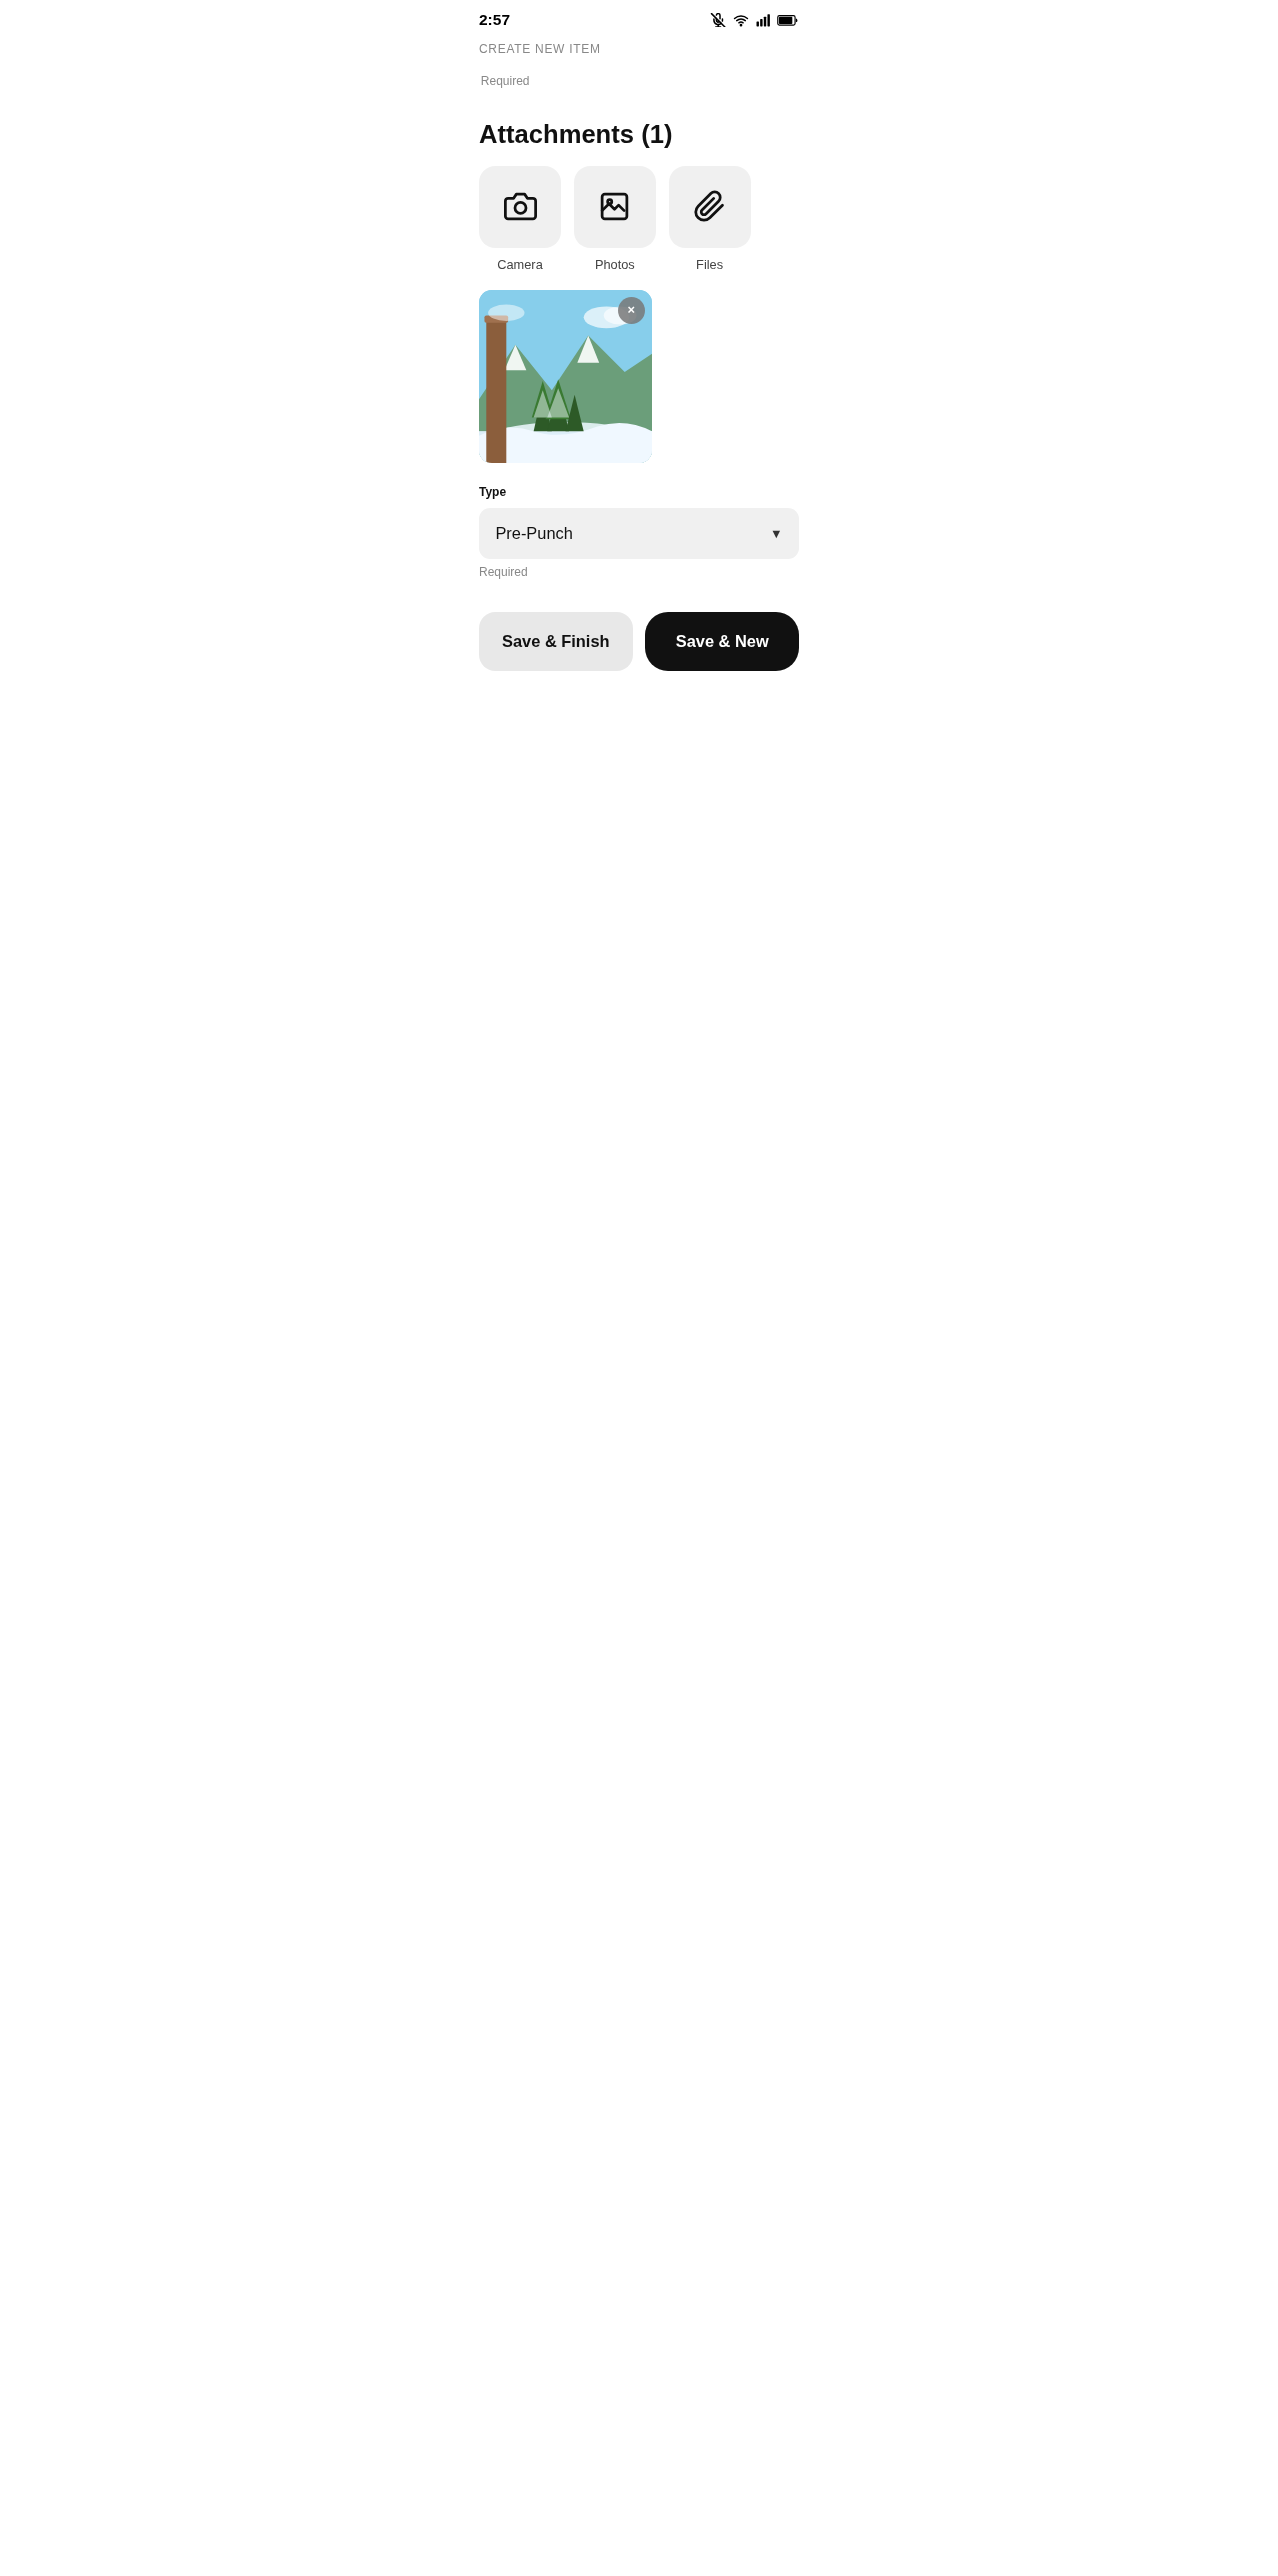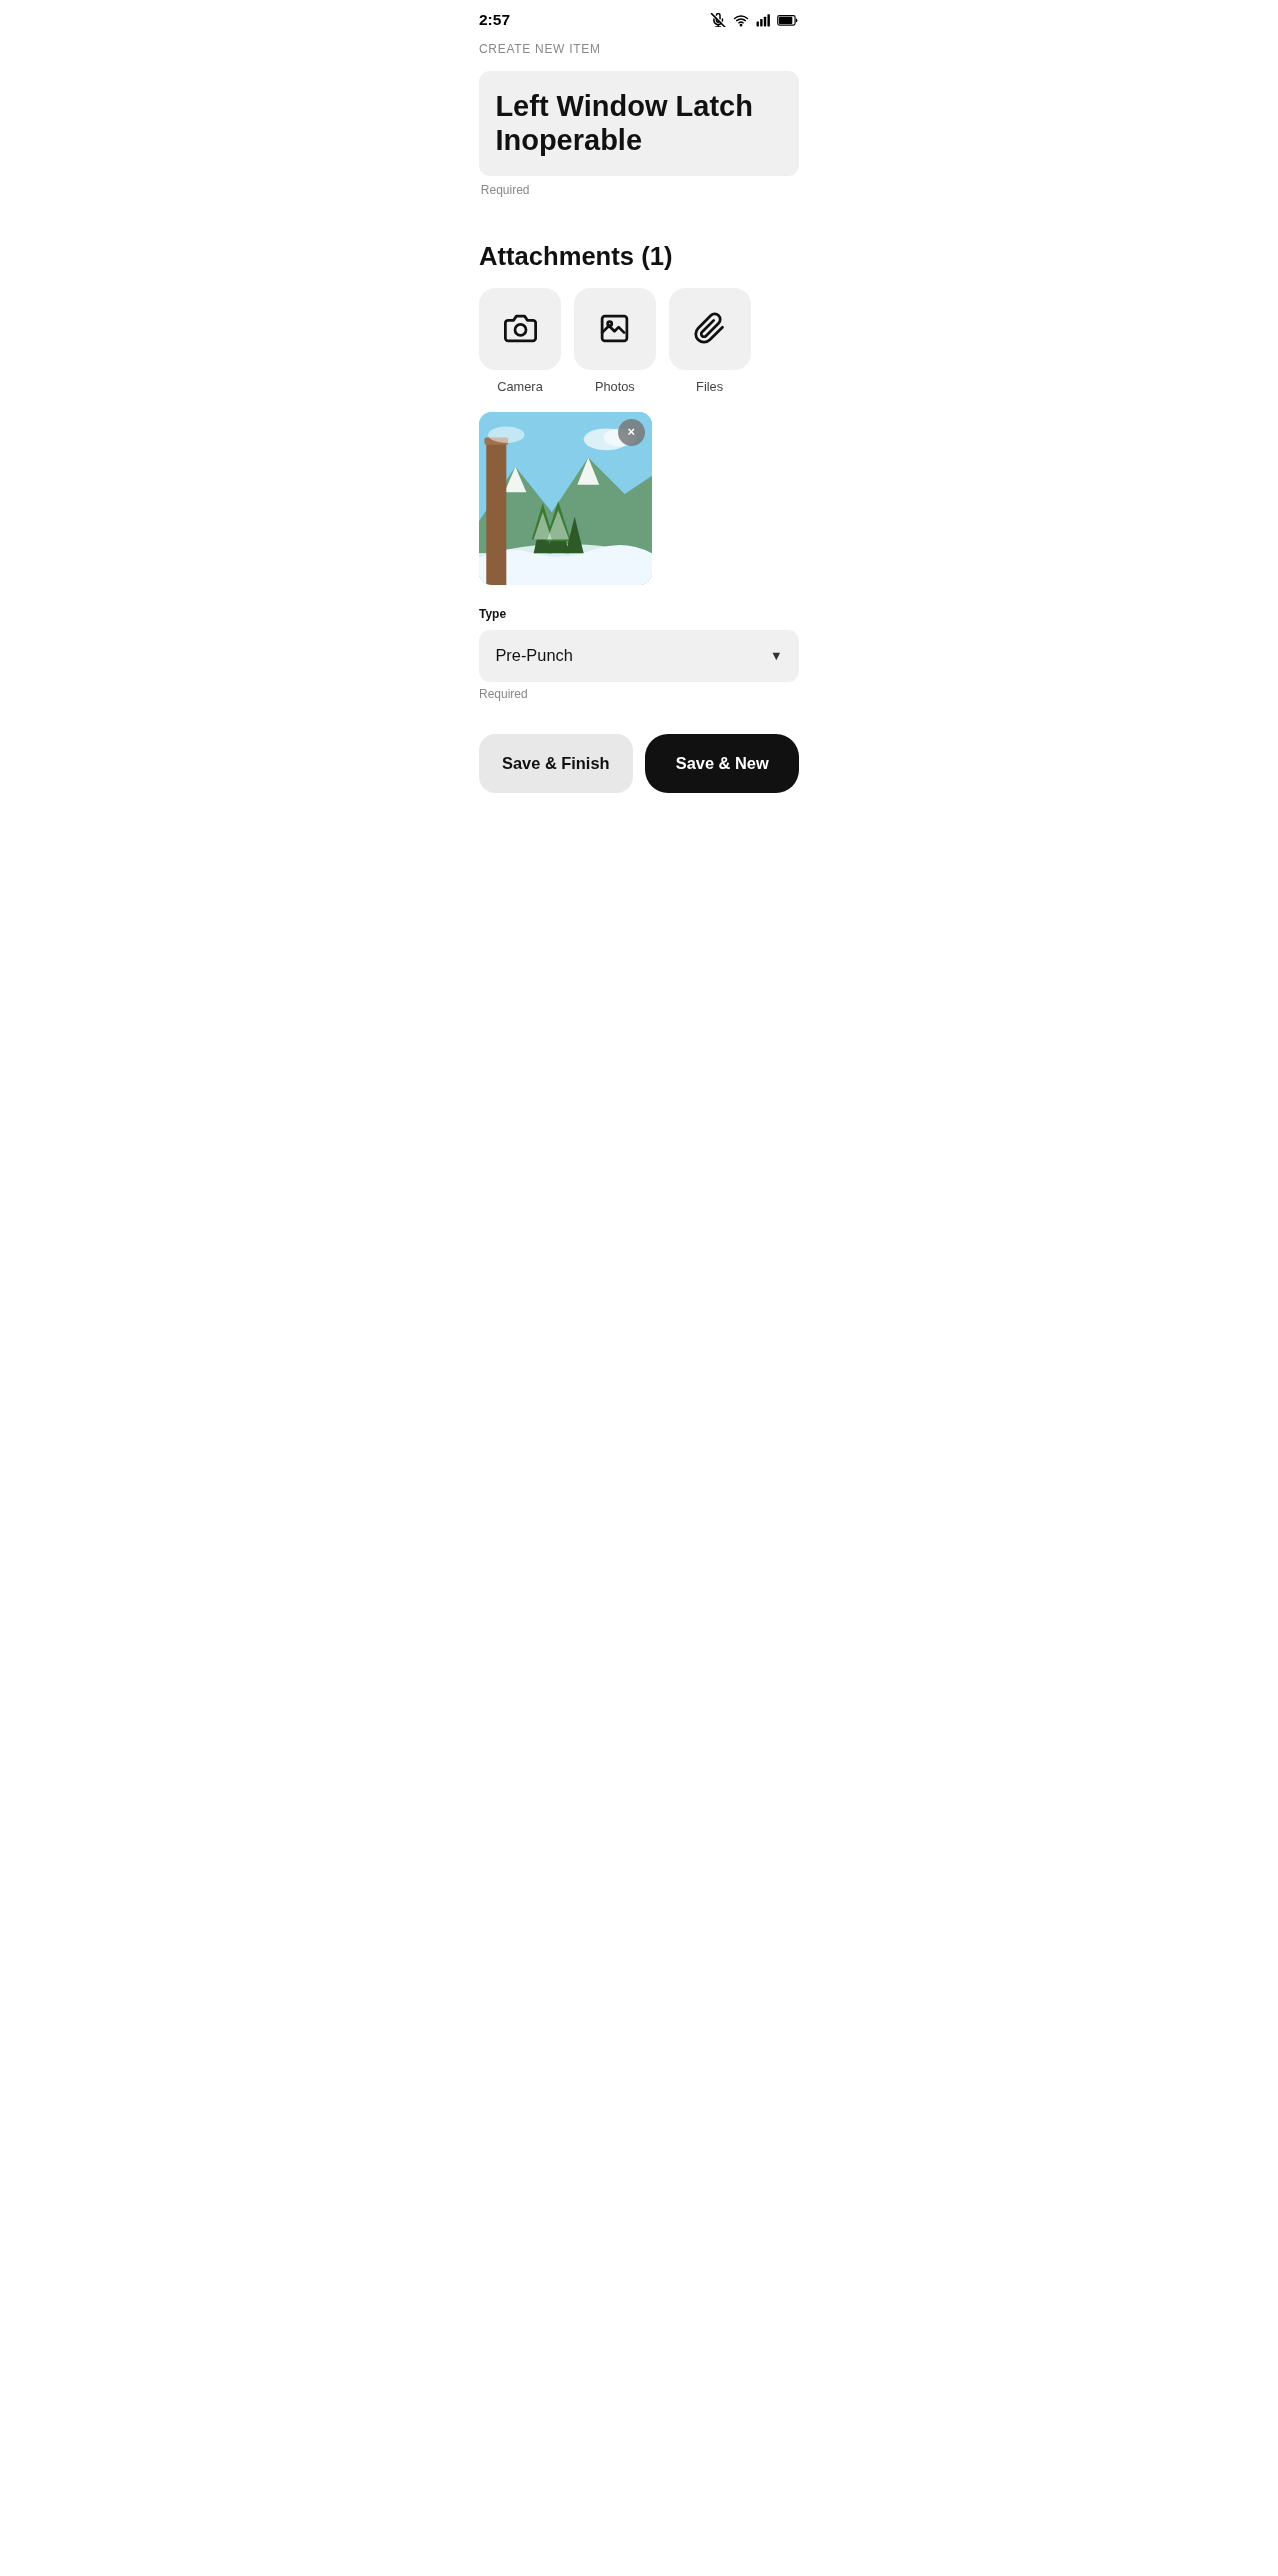--- a/index.html
+++ b/index.html
@@ -75,21 +75,21 @@
 
     .required-label {
       font-size: 12px;
       color: #888888;
       margin-top: 3.7px;
       padding-left: 1.8px;
     }
 
     
     .attachments-section {
-      margin-top: 45px;
+      margin-top: 32px;
     }
 
     .attachments-title {
       font-size: 25.6px;
       font-weight: 800;
       color: #111111;
       margin-bottom: 16.4px;
     }
 
     
@@ -284,23 +284,20 @@
     </svg>
   </div>
 </div>
 
 <div class="page-header">
   <span class="page-title">CREATE NEW ITEM</span>
 </div>
 
 <div class="main-content">
 
-  <div class="item-name-field">
-    <div class="item-name-text">Left Window Latch Inoperable</div>
-  </div>
   <div class="required-label">Required</div>
 
   <div class="attachments-section">
     <div class="attachments-title">
       <span>Attachments</span>
       <span>(1)</span>
     </div>
 
     <div class="attachment-buttons">
 

